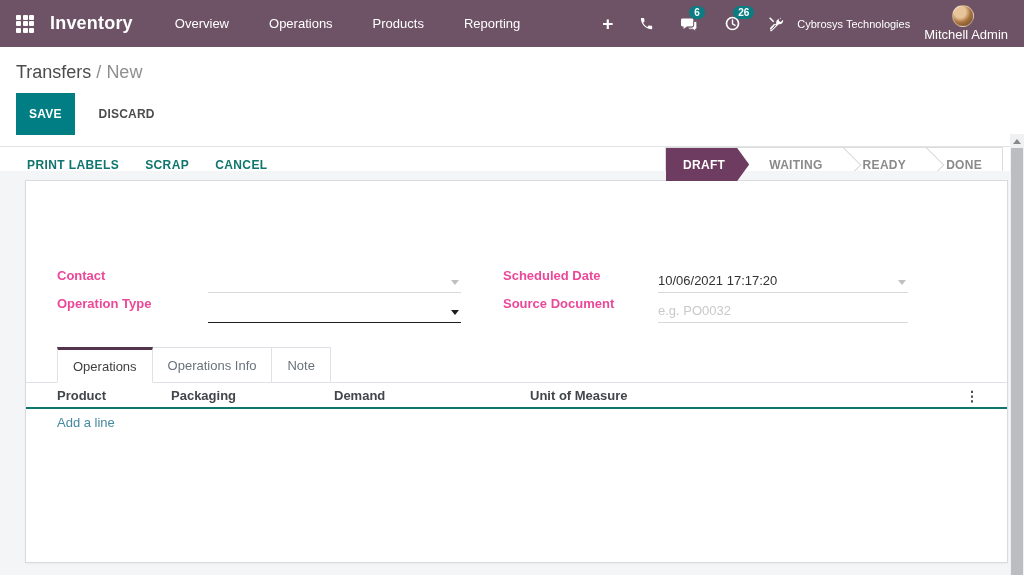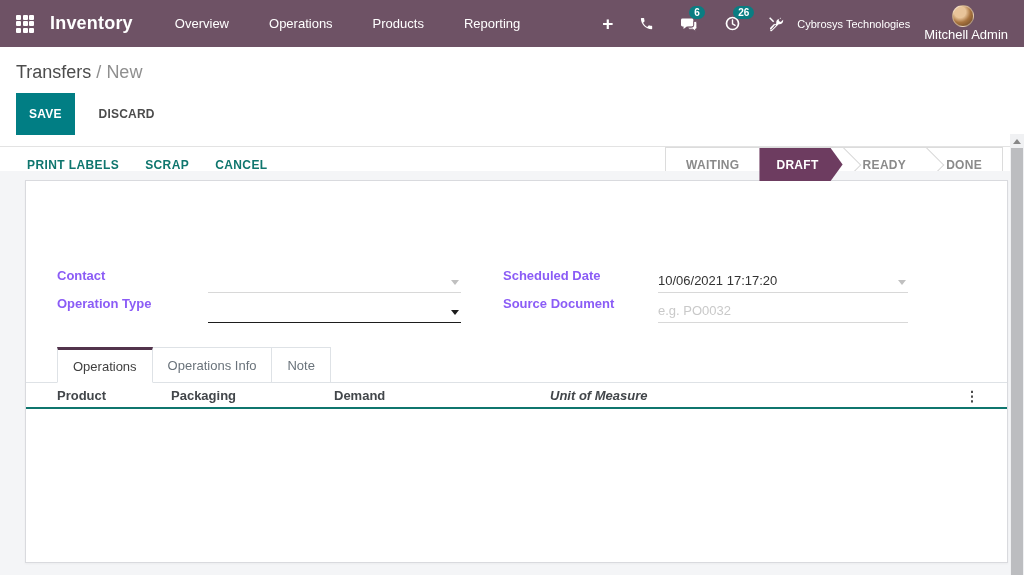--- a/index.html
+++ b/index.html
@@ -65,21 +65,21 @@
   .scroll-up { height:14px; display:flex; align-items:center; justify-content:center; }
   .scroll-up::before { content:""; width:0; height:0; border-left:4px solid transparent;
     border-right:4px solid transparent; border-bottom:5px solid #888; }
   .scroll-thumb { position:absolute; top:14px; bottom:0; left:1px; right:1px; background:#bcbdc0; }
 
   
   .content { position:absolute; top:171px; left:0; width:1010px; height:404px; background:#f4f5f7; }
   .sheet { position:absolute; left:25px; top:9px; width:983px; height:383px; background:#fff;
     border:1px solid #d9dade; box-shadow:0 1px 2px rgba(0,0,0,.04); }
 
-  .fld-label { position:absolute; font-weight:bold; color:#8b5cf6; font-size:13px; }
+  .fld-label { position:absolute; font-weight:bold; color:#ec4899; font-size:13px; }
   .fld { position:absolute; height:22px; }
   .fld input { width:100%; height:100%; border:none; border-bottom:1px solid #d8d8d8; outline:none;
     font-family:"Liberation Sans",sans-serif; font-size:13px; color:#333; padding:0 16px 2px 0;
     background:transparent; }
   .fld input::placeholder { color:#c9c9c9; }
   .fld.dark input { border-bottom:1px solid #1d1d1d; }
   .caret { position:absolute; right:2px; top:9px; width:0; height:0; border-left:4px solid transparent;
     border-right:4px solid transparent; border-top:5px solid #c0c0c0; pointer-events:none; }
   .fld.dark .caret { border-top-color:#1d1d1d; }
 
@@ -168,25 +168,25 @@
 <div class="action-row">
   <button class="btn-save">SAVE</button>
   <button class="btn-discard">DISCARD</button>
 </div>
 
 <div class="toolbar">
   <button class="tool-btn">PRINT LABELS</button>
   <button class="tool-btn">SCRAP</button>
   <button class="tool-btn">CANCEL</button>
   <div class="statusbar">
+    <div class="status-step active">
+      <span>DRAFT</span>
+    </div>
     <div class="status-step">
       <span>WAITING</span>
-    </div>
-    <div class="status-step active">
-      <span>DRAFT</span>
     </div>
     <div class="status-step sep-before">
       <span>READY</span>
     </div>
     <div class="status-step sep-before">
       <span>DONE</span>
     </div>
   </div>
 </div>
 
@@ -219,22 +219,25 @@
     <div class="notebook-tabs">
       <div class="tab active">Operations</div>
       <div class="tab">Operations Info</div>
       <div class="tab">Note</div>
     </div>
 
     <div class="grid-head">
       <span class="col-h" style="left:31px;">Product</span>
       <span class="col-h" style="left:145px;">Packaging</span>
       <span class="col-h" style="left:308px;">Demand</span>
-      <span class="col-h" style="left:524px;font-style:italic;">Unit of Measure</span>
+      <span class="col-h" style="left:504px;">Unit of Measure</span>
       <span class="kebab">⋮</span>
+    </div>
+    <div class="add-line-row">
+      <span class="add-line">Add a line</span>
     </div>
 
   </div>
 </div>
 
 <div class="scrollbar">
   <div class="scroll-up"></div>
   <div class="scroll-thumb"></div>
 </div>
 

